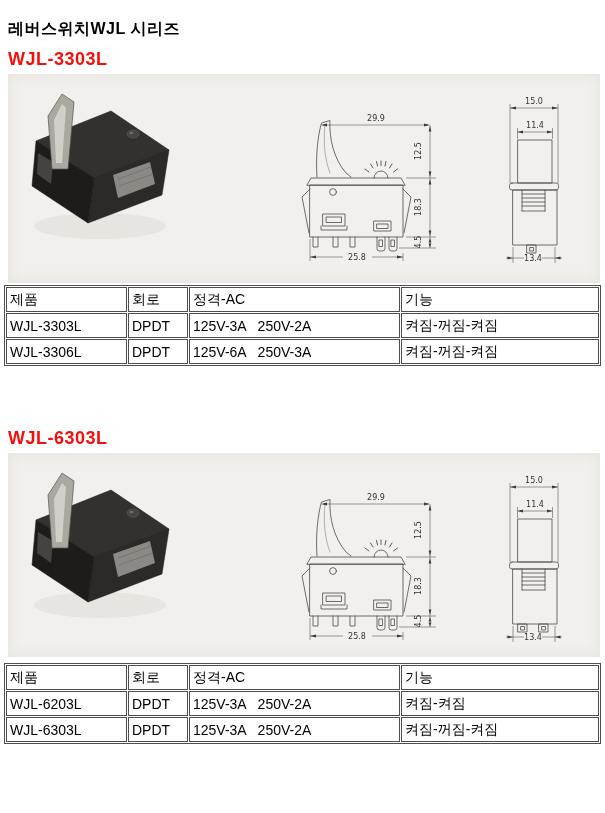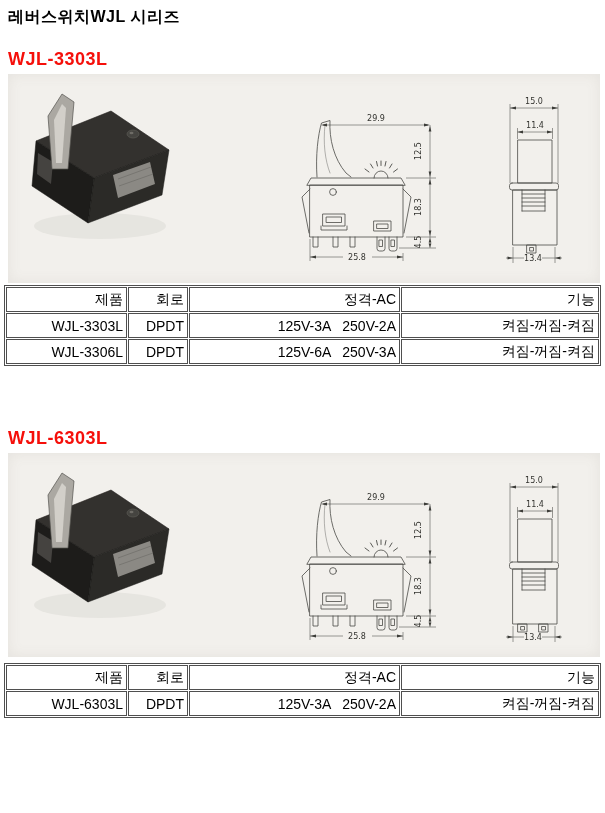--- a/index.html
+++ b/index.html
@@ -1,35 +1,35 @@
 <!DOCTYPE html>
 <html><head>
 <meta charset="utf-8">
 <style>
   html,body{margin:0;padding:0;background:#ffffff;}
   .page{position:relative;width:605px;height:813px;background:#ffffff;overflow:hidden;
         font-family:"Liberation Sans","DejaVu Sans",sans-serif;color:#000;}
-  .page-title{position:absolute;left:8px;top:7px;font-size:16px;font-weight:bold;letter-spacing:0.5px;}
+  .page-title{position:absolute;left:8px;top:19px;font-size:16px;font-weight:bold;letter-spacing:0.5px;}
   .section-heading{position:absolute;left:8px;font-size:18px;font-weight:bold;color:#f50f0a;letter-spacing:0.5px;}
   #heading-1{top:49px;}
   #heading-2{top:428px;}
   .scan-strip{position:absolute;left:8px;width:592px;background:#f2f0ec;
               box-shadow:inset 0 0 14px rgba(120,110,95,0.10);}
   #scan-1{top:74px;height:209px;}
   #scan-2{top:453px;height:204px;}
   .scan-strip svg{position:absolute;display:block;}
   .photo-svg{left:4px;top:4px;}
   .front-svg{left:272px;top:11px;}
   .side-svg{left:462px;top:11px;}
   .spec-table{position:absolute;left:4px;width:597px;border-collapse:separate;border-spacing:1px;
               border:1px solid #4f4f4f;background:#fff;table-layout:fixed;}
   #table-1{top:285px;}
   #table-2{top:663px;}
   .spec-table th,.spec-table td{border:1px solid #4f4f4f;font-size:14px;font-weight:normal;
-              text-align:right;vertical-align:middle;height:21px;padding:1px 3px;
+              text-align:left;vertical-align:middle;height:21px;padding:1px 3px;
               white-space:pre-wrap;overflow:hidden;}
   .dim-text{font-size:8px;fill:#33332f;}
   .draw{stroke:#4a4a46;stroke-width:0.8;fill:none;stroke-linecap:round;stroke-linejoin:round;}
   .dim{stroke:#4a4a46;stroke-width:0.55;fill:none;}
   .arr{fill:#3c3c38;stroke:none;}
 </style>
 </head>
 <body>
 
 <div class="page">
@@ -327,20 +327,26 @@
         <col>
       </colgroup>
     <tbody>
         <tr>
       <th>제품</th>
       <th>회로</th>
       <th>정격-AC</th>
       <th>기능</th>
     </tr>
     <tr>
+      <td>WJL-6203L</td>
+      <td>DPDT</td>
+      <td>125V-3A   250V-2A</td>
+      <td>켜짐-켜짐</td>
+    </tr>
+    <tr>
       <td>WJL-6303L</td>
       <td>DPDT</td>
       <td>125V-3A   250V-2A</td>
       <td>켜짐-꺼짐-켜짐</td>
     </tr>
   </tbody>
     </table>
 
 </div>
 

